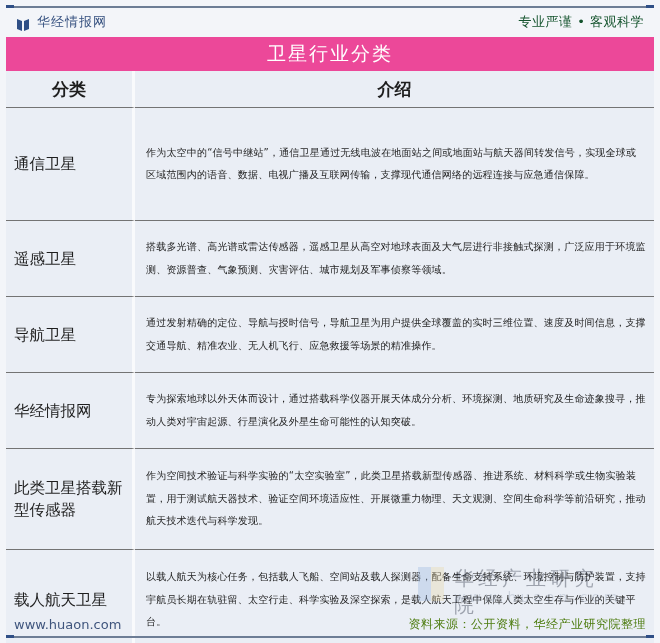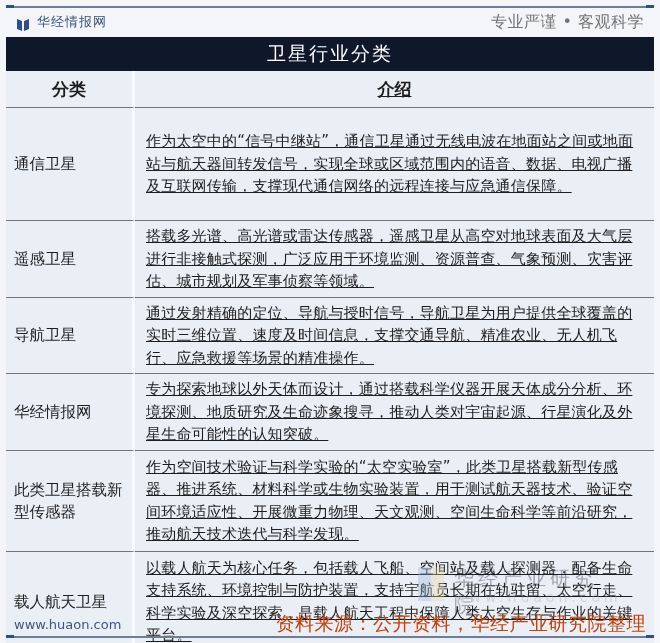--- a/index.html
+++ b/index.html
@@ -20,51 +20,51 @@
   .top-rule::before { left: 0; }
   .top-rule::after { right: 0; }
 
   .brand-bar {
     position: absolute; left: 6px; right: 6px; top: 8px; height: 28px;
     display: flex; align-items: center; justify-content: space-between;
   }
   .brand { display: flex; align-items: flex-end; gap: 7px; padding-left: 10px; }
   .brand-icon { width: 14px; height: 14px; display: inline-block; }
   .brand-name { font-size: 13px; color: #35507f; letter-spacing: 1px; }
-  .slogan { font-size: 16px; color: #737373; padding-right: 10px; letter-spacing: 0.5px; }
+  .slogan { font-size: 13px; color: #14532d; padding-right: 10px; letter-spacing: 0.5px; }
 
   .title-bar {
     position: absolute; left: 6px; right: 6px; top: 37px; height: 34px;
-    background: #0f172a;
+    background: #ec4899;
     display: flex; align-items: center; justify-content: center;
   }
   .title-text { color: #fff; font-size: 19px; letter-spacing: 2px; }
 
   table.grid {
     position: absolute; left: 6px; top: 71px; width: 648px;
     border-collapse: separate; border-spacing: 0;
   }
   .grid td, .grid th {
     background: #eaeef5;
     border-right: 3px solid #f9fafc;
     border-bottom: 1px solid #737373;
     padding: 0;
   }
-  .grid td:last-child, .grid th:last-child { border-right: none; text-decoration: underline; }
+  .grid td:last-child, .grid th:last-child { border-right: none; }
   .grid th { height: 36px; font-weight: bold; font-size: 17px; text-align: center; }
   .col-cat { width: 126px; text-align: left; font-size: 15.5px; line-height: 22px; }
-  .col-desc { font-size: 15px; line-height: 22.5px; padding: 4px 8px 4px 11px !important; letter-spacing: 0.2px; }
+  .col-desc { font-size: 10px; line-height: 22.5px; padding: 4px 8px 4px 11px !important; letter-spacing: 0.2px; }
   .cat-inner { padding: 0 8px; }
 
   .footer {
     position: absolute; left: 6px; right: 6px; top: 611px; height: 26px;
     display: flex; align-items: center; justify-content: space-between;
   }
   .site { font-size: 13px; color: #3f557d; padding-left: 8px; }
-  .source { font-size: 19px; color: #c2410c; padding-right: 8px; letter-spacing: 0.5px; }
+  .source { font-size: 12px; color: #4d7c0f; padding-right: 8px; letter-spacing: 0.5px; }
   .bottom-rule {
     position: absolute; left: 6px; right: 6px; top: 636px; height: 1.5px; background: #6d7d95;
   }
   .bottom-rule::before, .bottom-rule::after {
     content: ""; position: absolute; top: -1px; width: 8px; height: 3px; background: #2f4f86;
   }
   .bottom-rule::before { left: 0; }
   .bottom-rule::after { right: 0; }
 
   .watermark {

